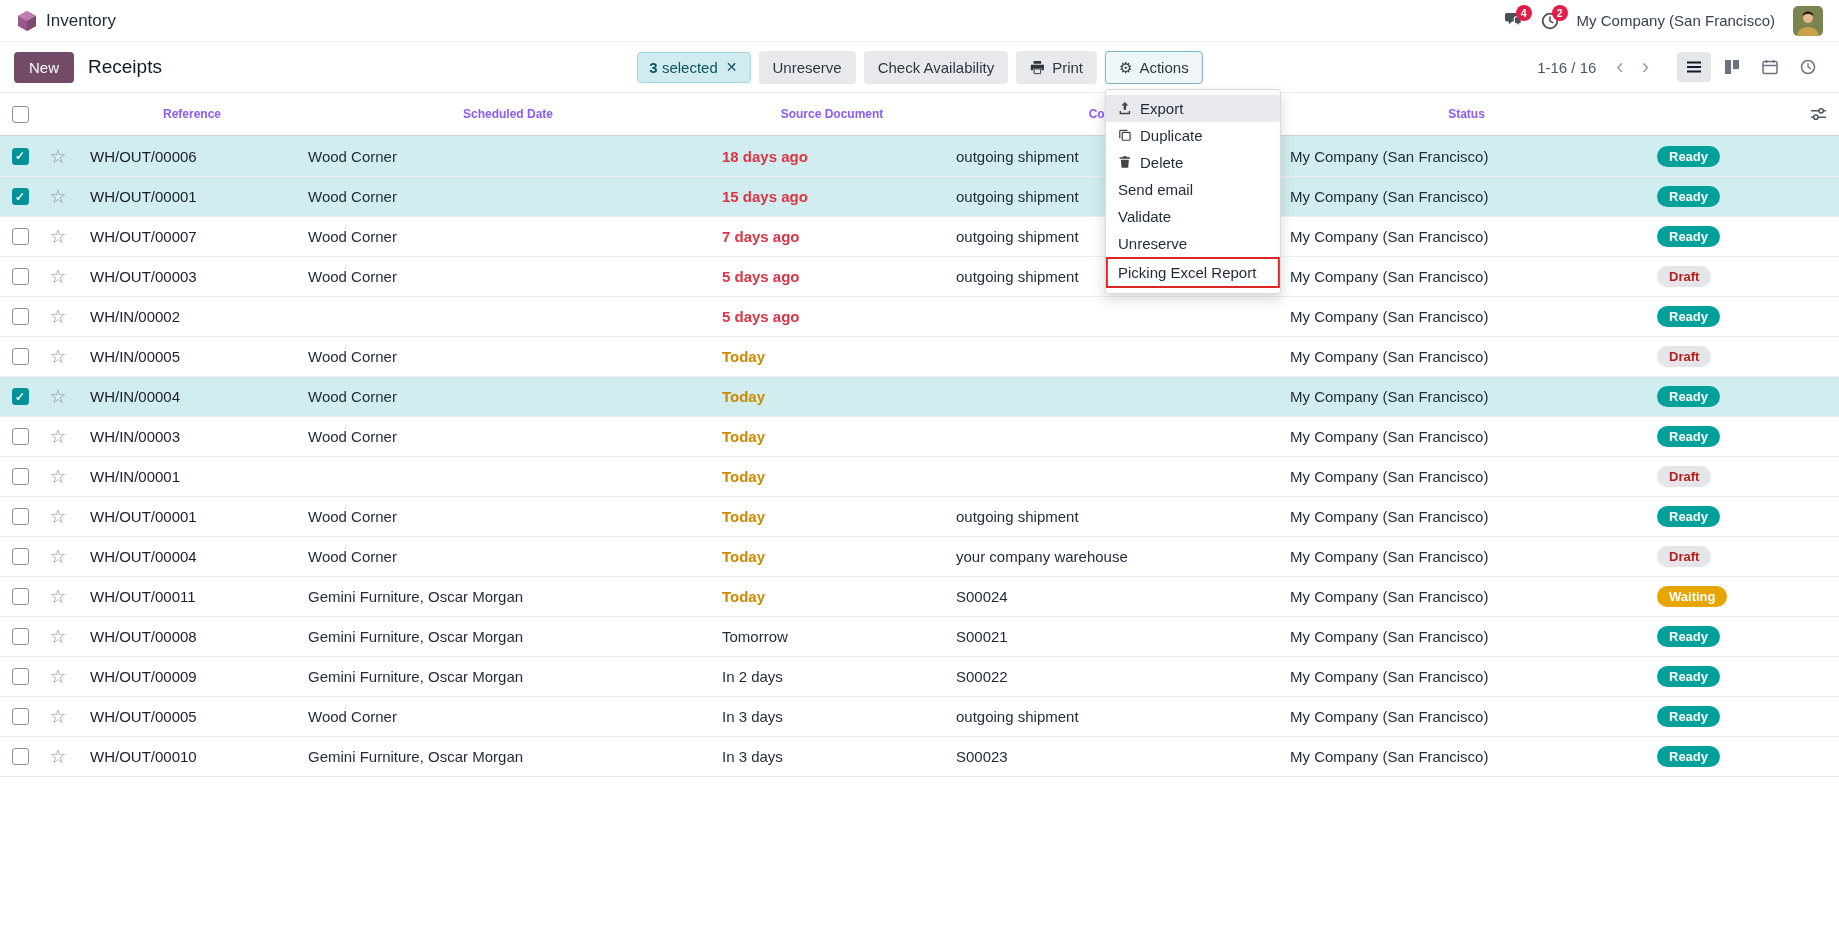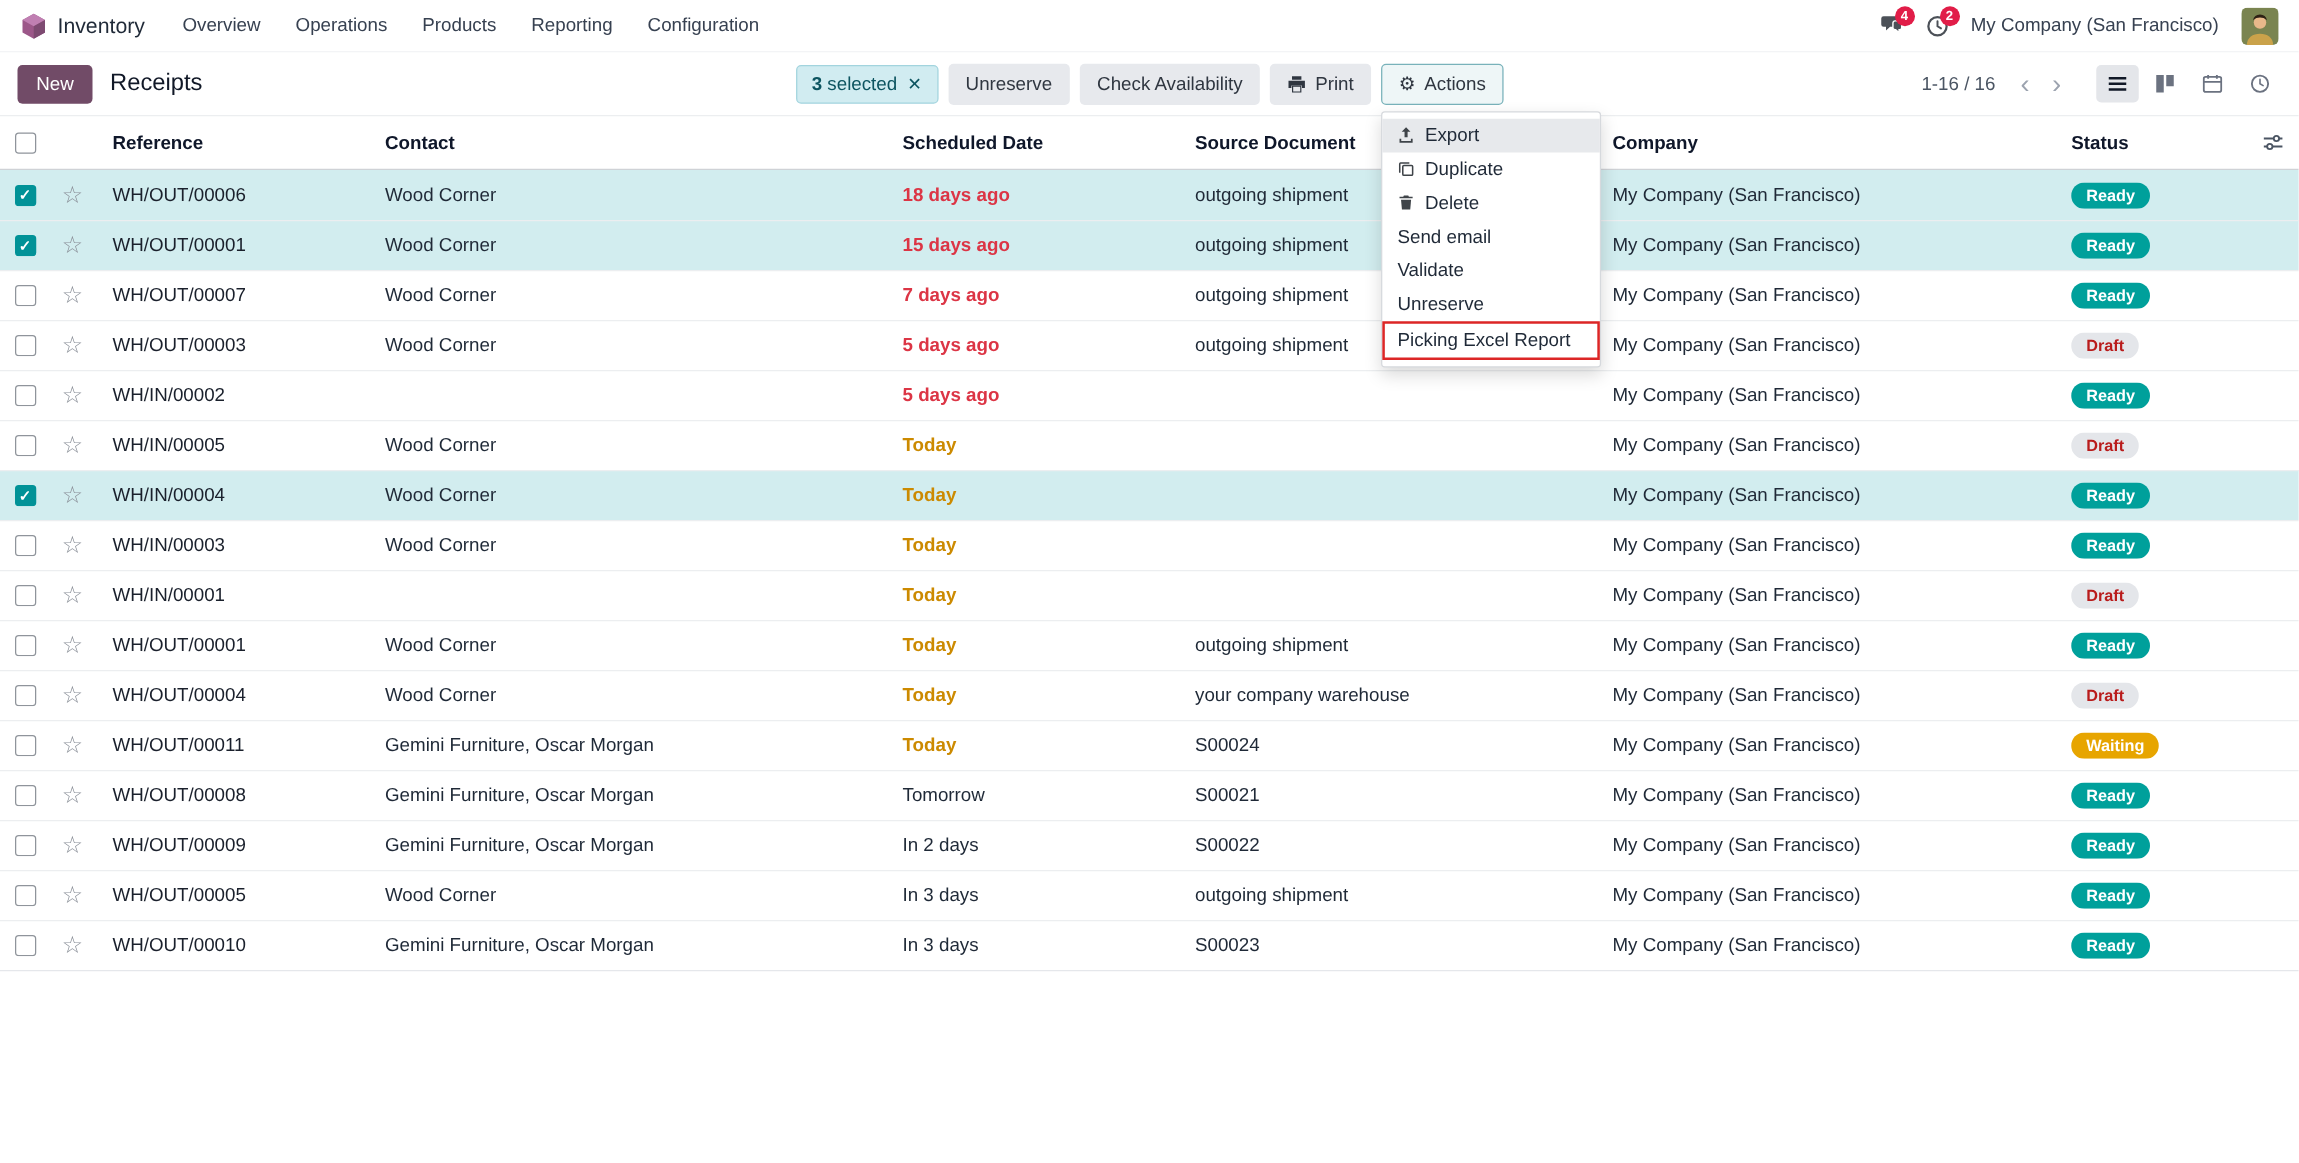--- a/index.html
+++ b/index.html
@@ -58,22 +58,22 @@
   .pg-btn { background:none; border:none; font-size:22px; line-height:1; color:#9ca3af;
     cursor:pointer; padding:0 6px; font-family:inherit; }
   .view-switcher { display:flex; align-items:center; gap:4px; margin-left:16px; }
   .vs-btn { width:34px; height:30px; display:flex; align-items:center; justify-content:center;
     border:none; background:none; color:#6b7280; cursor:pointer; border-radius:4px; }
   .vs-btn.active { background:#e4e6ea; color:#111827; }
 
   
   .thead { display:grid; grid-template-columns:var(--cols); height:44px; align-items:center;
     border-top:1px solid #eceef0; border-bottom:1px solid #cfd2d6; position:relative; background:#fff; }
-  .th { font-weight:700; font-size:15px; color:#0f172a; padding-left:14px; cursor:pointer;
-    overflow:hidden; white-space:nowrap; }
+  .th { font-weight:700; font-size:12px; color:#8b5cf6; padding-left:14px; cursor:pointer;
+    overflow:hidden; white-space:nowrap;text-align:center; }
   .cell-center { display:flex; align-items:center; justify-content:center; }
   .col-settings { position:absolute; right:12px; top:50%; transform:translateY(-50%);
     color:#4b5563; cursor:pointer; display:flex; }
   .tbody { border-bottom:1px solid #e5e7eb; }
   .tr { display:grid; grid-template-columns:var(--cols); height:40px; align-items:center;
     border-top:1px solid #eceef0; background:#fff; cursor:pointer; }
   .tr:first-child { border-top:none; }
   .tr.selected { background:var(--selection-row,#d2edef); }
   .td { padding-left:14px; font-size:15px; color:#1f2937; overflow:hidden; white-space:nowrap; }
   .td.cell-check, .td.cell-star { padding-left:0; display:flex; align-items:center; justify-content:center; }
@@ -102,27 +102,20 @@
     <div class="brand">
       <span style="display:flex;">
         <svg viewBox="0 0 22 22" width="22" height="22">
           <path d="M11 1l9 5v10l-9 5-9-5V6z" fill="#9c5789"></path>
           <path d="M11 1l9 5-9 5-9-5z" fill="#c07fb2"></path>
           <path d="M11 11l9-5v10l-9 5z" fill="#7d4a71"></path>
         </svg>
       </span>
       <span class="app-name">Inventory</span>
     </div>
-    <div class="nav-menus">
-        <span>Overview</span>
-        <span>Operations</span>
-        <span>Products</span>
-        <span>Reporting</span>
-        <span>Configuration</span>
-      </div>
     <div class="nav-right">
       <span class="icon-btn">
         <span style="display:flex;">
           <svg viewBox="0 0 20 18" width="19" height="17">
             <path fill="currentColor" d="M3 1h9.5A2 2 0 0 1 14.5 3v5a2 2 0 0 1-2 2H8.5L5 13.2V10H3a2 2 0 0 1-2-2V3a2 2 0 0 1 2-2z"></path>
             <path fill="currentColor" stroke="#fff" stroke-width="1.2" d="M12.6 5h4A1.7 1.7 0 0 1 18.3 6.7v4a1.7 1.7 0 0 1-1.7 1.7h-.5v2.7l-2.9-2.7h-.6a1.7 1.7 0 0 1-1.7-1.7V6.7A1.7 1.7 0 0 1 12.6 5z"></path>
           </svg>
         </span>
         <span class="nav-badge">4</span>
       </span>
@@ -257,21 +250,20 @@
     </div>
   </div>
 
   <div class="table">
     <div class="thead">
       <div class="cell-center">
           <span class="checkbox"></span>
         </div>
       <div class="cell-center"></div>
       <div class="th">Reference</div>
-      <div class="th">Contact</div>
       <div class="th">Scheduled Date</div>
       <div class="th">Source Document</div>
       <div class="th">Company</div>
       <div class="th">Status</div>
       <span class="col-settings">
         <svg viewBox="0 0 16 16" width="17" height="17">
           <path stroke="currentColor" stroke-width="1.4" d="M1 5h14M1 11h14"></path>
           <circle cx="10.5" cy="5" r="2" fill="#fff" stroke="currentColor" stroke-width="1.4"></circle>
           <circle cx="5.5" cy="11" r="2" fill="#fff" stroke="currentColor" stroke-width="1.4"></circle>
         </svg>

